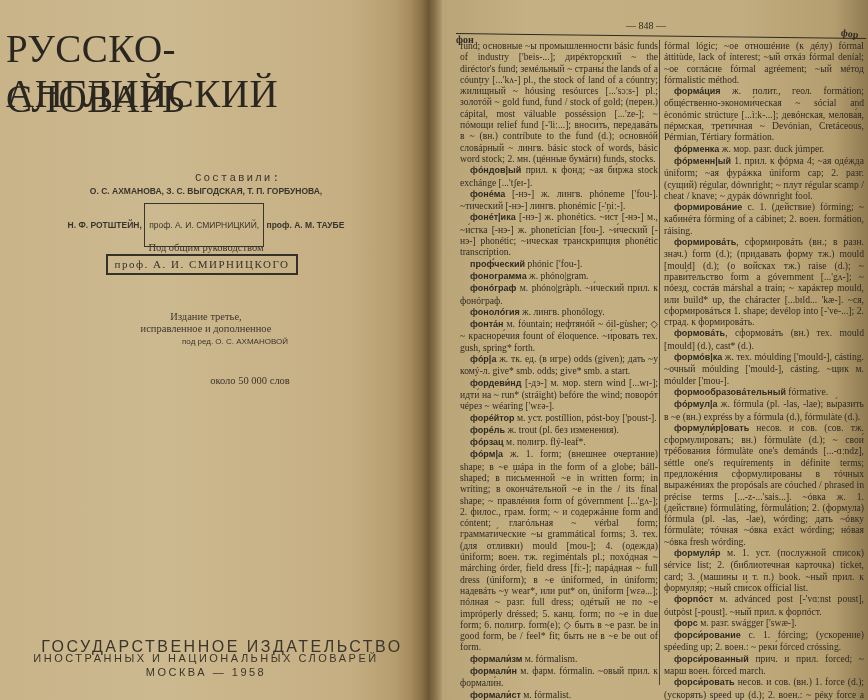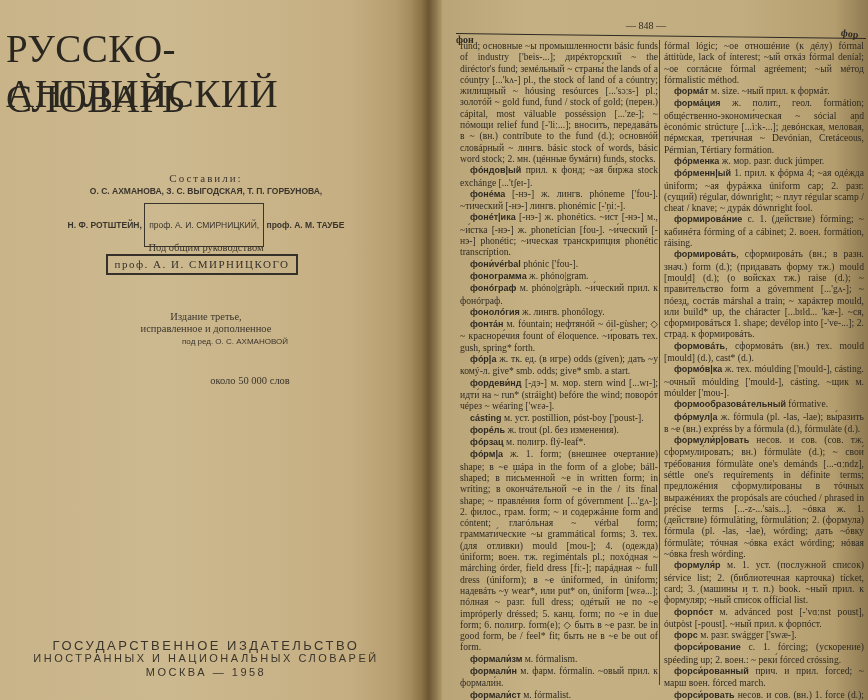--- a/index.html
+++ b/index.html
@@ -25,37 +25,37 @@
   .tp-title {
     position:absolute; left:6px; width:406px; 
     font-family:"Liberation Serif", serif; color:#2a2620; letter-spacing:0.5px;
   }
   .tp-title.l1 { top:26px; font-size:39px; }
   .tp-title.l2 { top:76px; font-size:39px; }
   .tp-line {
     position:absolute; left:0; width:412px; text-align:center;
     font-family:"Liberation Sans", sans-serif; color:#3a352c;
   }
-  .compilers-label { top:172px; font-size:11px; letter-spacing:2px; font-family:Liberation Serif, serif; }
+  .compilers-label { top:172px; font-size:11px; letter-spacing:2px; font-family:Liberation Mono, monospace;margin-left:32px; }
   .authors1 { top:186px; font-size:8.5px; font-weight:bold; }
   .authors2 { top:203px; font-size:8.5px; font-weight:bold; }
   .boxed {
     display:inline-block; border:1.4px solid #3a352c; padding:16px 4px; font-weight:normal;
   }
   .guidance-label { top:242px; font-size:10.5px; font-family:Liberation Serif, serif; }
   .editor-box {
     position:absolute; left:106px; top:254px; width:188px; height:17px;
     border:2px solid #35302a; text-align:center; line-height:17px;
     font-family:"Liberation Serif", serif; font-size:11px; letter-spacing:1.5px; color:#35302a;
   }
   .edition1 { top:311px; font-size:10.5px; font-family:"Liberation Serif", serif; }
   .edition2 { top:323px; font-size:10.5px; font-family:"Liberation Serif", serif; }
   .edited-by { top:337px; font-size:8px;margin-left:29px; }
   .word-count { top:375px; font-size:10.5px; font-family:"Liberation Serif", serif;margin-left:44px; }
-  .publisher1 { top:638px; font-size:13px; letter-spacing:2.5px; }
+  .publisher1 { top:638px; font-size:16px; letter-spacing:2.5px;padding-left:16px; }
   .publisher2 { top:652px; font-size:11px; letter-spacing:2.5px; }
   .publisher3 { top:666px; font-size:11px; letter-spacing:2.5px; }
 
   
   .running-head {
     position:absolute; top:18px; left:456px; width:400px; height:16px;
     font-size:10px; color:#2e2a22;
   }
   .rh-left { position:absolute; left:0; top:16px; font-weight:bold; }
   .rh-center { position:absolute; left:170px; top:2px; }
@@ -116,39 +116,38 @@
   <span class="rh-center">— 848 —</span>
   <span class="rh-right">фор</span>
 </div>
 <div class="head-rule"></div>
 
 <div class="col a">
     <p class="entry cont"><span>fund; основные ~ы промышленности básic funds of industry ['beis-...]; дирéкторский ~ the diréctor's fund; земéльный ~ страны́ the lands of a cóuntry [...'kʌ-] pl., the stock of land of a cóuntry; жили́щный ~ hóusing resóurces [...'sɔːs-] pl.; золотóй ~ gold fund, fund / stock of gold; (перен.) cápital, most váluable posséssion [...'ze-]; ~ пóмощи relief fund [-'liː...]; вноси́ть, передавáть в ~ (вн.) contríbute to the fund (d.); основнóй словáрный ~ лингв. básic stock of words, básic word stock; 2. мн. (цéнные бумáги) funds, stocks.</span></p>
     <p class="entry"><span class="hw">фóндов|ый</span><span> прил. к фонд; ~ая би́ржа stock exchánge [...'tʃeɪ-].</span></p>
     <p class="entry"><span class="hw">фонéма</span><span> [-нэ-] ж. лингв. phóneme ['fou-]. ~ти́ческий [-нэ-] лингв. phonémic [-'niː-].</span></p>
     <p class="entry"><span class="hw">фонéт|ика</span><span> [-нэ-] ж. phonétics. ~и́ст [-нэ-] м., ~и́стка [-нэ-] ж. phonetícian [fou-]. ~и́ческий [-нэ-] phonétic; ~и́ческая транскри́пция phonétic transcríption.</span></p>
-    <p class="entry"><span class="hw">фони́vérbal</span><span> phónic ['fou-].</span></p>
+    <p class="entry"><span class="hw">проф́ческий</span><span> phónic ['fou-].</span></p>
     <p class="entry"><span class="hw">фонограмма</span><span> ж. phóno|gram.</span></p>
     <p class="entry"><span class="hw">фонóграф</span><span> м. phóno|gràph. ~и́ческий прил. к фонóграф.</span></p>
     <p class="entry"><span class="hw">фонолóгия</span><span> ж. лингв. phonólogy.</span></p>
     <p class="entry"><span class="hw">фонтáн</span><span> м. fóuntain; нефтянóй ~ óil-gùsher; ◇ ~ красноре́чия fount of éloquence. ~и́ровать тех. gush, spring* forth.</span></p>
     <p class="entry"><span class="hw">фóр|а</span><span> ж. тк. ед. (в игре) odds (gíven); дать ~у комý-л. give* smb. odds; give* smb. a start.</span></p>
     <p class="entry"><span class="hw">фордеви́нд</span><span> [-дэ-] м. мор. stern wind [...wɪ-]; идти́ на ~ run* (stráight) befóre the wind; поворóт чéрез ~ wéaring ['wɛə-].</span></p>
-    <p class="entry"><span class="hw">cásting</span><span> м. уст. postíllion, póst-boy ['poust-].</span></p>
+    <p class="entry"><span class="hw">форéйтор</span><span> м. уст. postíllion, póst-boy ['poust-].</span></p>
     <p class="entry"><span class="hw">форéль</span><span> ж. trout (pl. без изменения).</span></p>
     <p class="entry"><span class="hw">фóрзац</span><span> м. полигр. flý-leaf*.</span></p>
     <p class="entry"><span class="hw">фóрм|а</span><span> ж. 1. form; (внешнее очертание) shape; в ~е шáра in the form of a globe; báll-shaped; в пи́сьменной ~е in written form; in wríting; в окончáтельной ~е in the / its fínal shape; ~ правлéния form of góvernment [...'gʌ-]; 2. филос., грам. form; ~ и содержáние form and cóntent; глагóльная ~ vérbal form; граммати́ческие ~ы grammátical forms; 3. тех. (для отливки) mould [mou-]; 4. (одежда) úniform; воен. тж. regiméntals pl.; похóдная ~ márching órder, field dress [fiː-]; парáдная ~ full dress (úniform); в ~е úniformed, in úniform; надевáть ~у wear*, или put* on, úniform [wɛə...]; пóлная ~ разг. full dress; одéтый не по ~е impróperly dréssed; 5. канц. form; по ~е in due form; 6. полигр. form(e); ◇ быть в ~е разг. be in good form, be / feel* fit; быть не в ~е be out of form.</span></p>
     <p class="entry"><span class="hw">формали́зм</span><span> м. fórmalism.</span></p>
     <p class="entry"><span class="hw">формали́н</span><span> м. фарм. fórmalin. ~овый прил. к формали́н.</span></p>
     <p class="entry"><span class="hw">формали́ст</span><span> м. fórmalist.</span></p>
   </div>
 <div class="col-divider"></div>
 <div class="col b">
     <p class="entry cont"><span>fórmal lógic; ~ое отношéние (к дéлу) fórmal áttitùde, lack of ínterest; ~ый откáз fórmal deníal; ~ое соглáсие fórmal agréement; ~ый мéтод fórmalistic méthod.</span></p>
-    <p class="entry"><span class="hw">формáт</span><span> м. size. ~ный прил. к формáт.</span></p>
     <p class="entry"><span class="hw">формáция</span><span> ж. полит., геол. formátion; общéственно-экономи́ческая ~ sócial and èconómic strúcture [...ìːk-...]; девóнская, мелова́я, пéрмская, трети́чная ~ Devónian, Cretáceous, Pérmian, Tértiary formátion.</span></p>
     <p class="entry"><span class="hw">фóрменка</span><span> ж. мор. разг. duck júmper.</span></p>
     <p class="entry"><span class="hw">фóрменн|ый</span><span> 1. прил. к фóрма 4; ~ая одéжда úniform; ~ая фурáжка úniform cap; 2. разг. (сущий) régular, dównright; ~ плут régular scamp / cheat / knave; ~ дурáк dównright fool.</span></p>
     <p class="entry"><span class="hw">формировáние</span><span> с. 1. (действие) fórming; ~ кабинéта fórming of a cábinet; 2. воен. formátion, ráising.</span></p>
     <p class="entry"><span class="hw">формировáть</span><span>, сформировáть (вн.; в разн. знач.) form (d.); (придавать форму тж.) mould [mould] (d.); (о войсках тж.) raise (d.); ~ прави́тельство form a góvernment [...'gʌ-]; ~ пóезд, состáв márshal a train; ~ харáктер mould, или build* up, the cháracter [...bɪld... 'kæ-]. ~ся, сформировáться 1. shape; devélop into [-'ve-...]; 2. страд. к формировáть.</span></p>
     <p class="entry"><span class="hw">формовáть</span><span>, сформовáть (вн.) тех. mould [mould] (d.), cast* (d.).</span></p>
     <p class="entry"><span class="hw">формóв|ка</span><span> ж. тех. móulding ['mould-], cásting. ~очный móulding ['mould-], cásting. ~щик м. móulder ['mou-].</span></p>
     <p class="entry"><span class="hw">формообразовáтельный</span><span> fórmative.</span></p>
     <p class="entry"><span class="hw">фóрмул|а</span><span> ж. fórmula (pl. -las, -lae); вы́разить в ~е (вн.) expréss by a fórmula (d.), fórmulàte (d.).</span></p>
     <p class="entry"><span class="hw">формули́р|овать</span><span> несов. и сов. (сов. тж. сформули́ровать; вн.) fórmulàte (d.); ~ свои́ трéбования fórmulàte one's demánds [...-ɑːndz], séttle one's requírements in définite terms; предложéния сформули́рованы в тóчных выражéниях the propósals are cóuched / phrased in précise terms [...-z-...'sais...]. ~óвка ж. 1. (действие) fórmulàting, fòrmulátion; 2. (формула) fórmula (pl. -las, -lae), wórding; дать ~óвку fórmulàte; тóчная ~óвка exáct wórding; нóвая ~óвка fresh wórding.</span></p>

